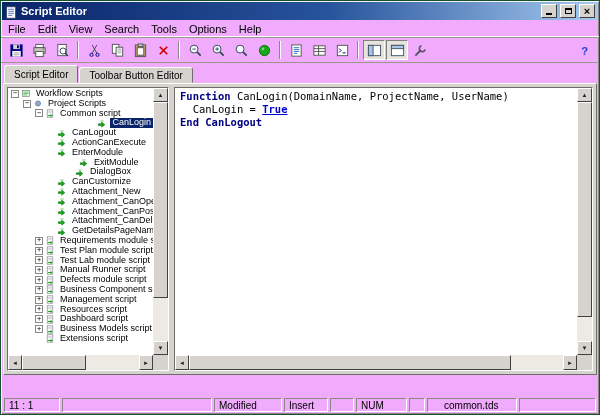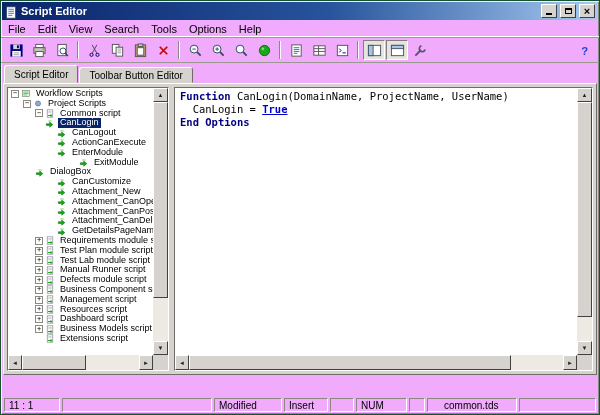--- a/index.html
+++ b/index.html
@@ -381,21 +381,21 @@
             <span class="texp">−</span>
             <span class="tico">
               <svg viewBox="0 0 16 16">
                 <rect x="3" y="1.5" width="10" height="13" fill="#fff" stroke="#667"></rect>
                 <path d="M5 4.5 h6 M5 6.5 h6" stroke="#aaaabb" fill="none"></path>
                 <path d="M4.5 10.5 h4.5 v-2 l3.5 3 -3.5 3 v-2 h-4.5 z" fill="#18a818"></path>
               </svg>
             </span>
             <span class="tlabel">Common script</span>
           </div>
-          <div class="trow selected" style="padding-left: 26px;">
+          <div class="trow selected" style="padding-left: 38px; justify-content: flex-end;">
             <span class="texp none"></span>
             <span class="tico">
               <svg viewBox="0 0 16 16">
                 <path d="M1.5 8.5 h6 v-3 l5.5 4.5 -5.5 4.5 v-3 h-6 z" fill="#18a818" stroke="#0c6e0c"></path>
                 <path d="M5 3.5 h6" stroke="#18a818" fill="none"></path>
               </svg>
             </span>
             <span class="tlabel">CanLogin</span>
           </div>
           <div class="trow" style="padding-left: 38px;">
@@ -431,21 +431,21 @@
           <div class="trow" style="padding-left: 60px; text-align: center;">
             <span class="texp none"></span>
             <span class="tico">
               <svg viewBox="0 0 16 16">
                 <path d="M1.5 8.5 h6 v-3 l5.5 4.5 -5.5 4.5 v-3 h-6 z" fill="#18a818" stroke="#0c6e0c"></path>
                 <path d="M5 3.5 h6" stroke="#18a818" fill="none"></path>
               </svg>
             </span>
             <span class="tlabel">ExitModule</span>
           </div>
-          <div class="trow" style="padding-left: 16px;">
+          <div class="trow" style="padding-left: 56px;">
             <span class="texp none"></span>
             <span class="tico">
               <svg viewBox="0 0 16 16">
                 <path d="M1.5 8.5 h6 v-3 l5.5 4.5 -5.5 4.5 v-3 h-6 z" fill="#18a818" stroke="#0c6e0c"></path>
                 <path d="M5 3.5 h6" stroke="#18a818" fill="none"></path>
               </svg>
             </span>
             <span class="tlabel">DialogBox</span>
           </div>
           <div class="trow" style="padding-left: 38px; align-items: flex-end;">
@@ -641,21 +641,21 @@
           <div class="sb-btn">◄</div>
           <div class="sb-track">
             <div class="sb-thumb" style="left: 0%; width: 55%;"></div>
           </div>
           <div class="sb-btn">►</div>
         </div>
       <div class="corner"></div>
     </div>
     <div class="splitter"></div>
     <div class="pane editor-pane">
-      <div class="pane-content code"><div class="cline"><span class="kw">Function</span><span> CanLogin(DomainName, ProjectName, UserName)</span></div><div class="cline"><span>  CanLogin = </span><span class="val">True</span></div><div class="cline"><span class="kw">End Options</span></div></div>
+      <div class="pane-content code"><div class="cline"><span class="kw">Function</span><span> CanLogin(DomainName, ProjectName, UserName)</span></div><div class="cline"><span>  CanLogin = </span><span class="val">True</span></div><div class="cline"><span class="kw">End CanLogout</span></div></div>
       <div class="sb sb-v" id="ed-vs">
           <div class="sb-btn">▲</div>
           <div class="sb-track">
             <div class="sb-thumb" style="top: 0%; height: 90%;"></div>
           </div>
           <div class="sb-btn">▼</div>
         </div>
       <div class="sb sb-h" id="ed-hs">
           <div class="sb-btn">◄</div>
           <div class="sb-track">

